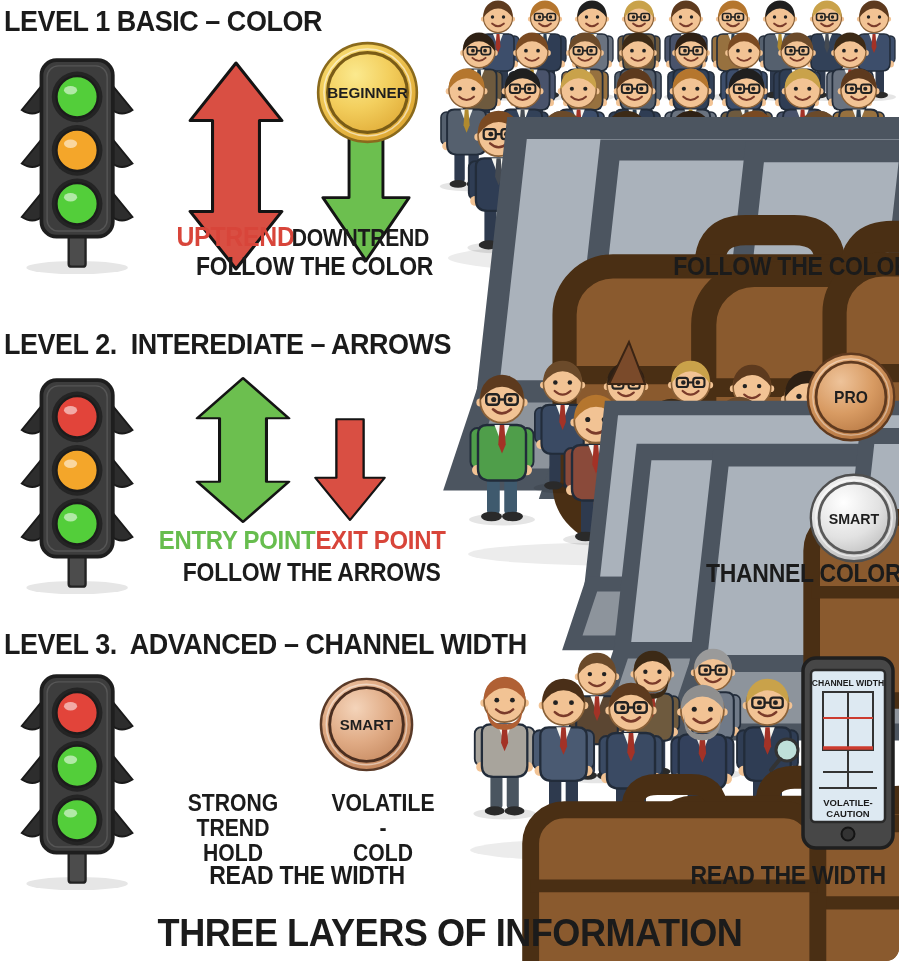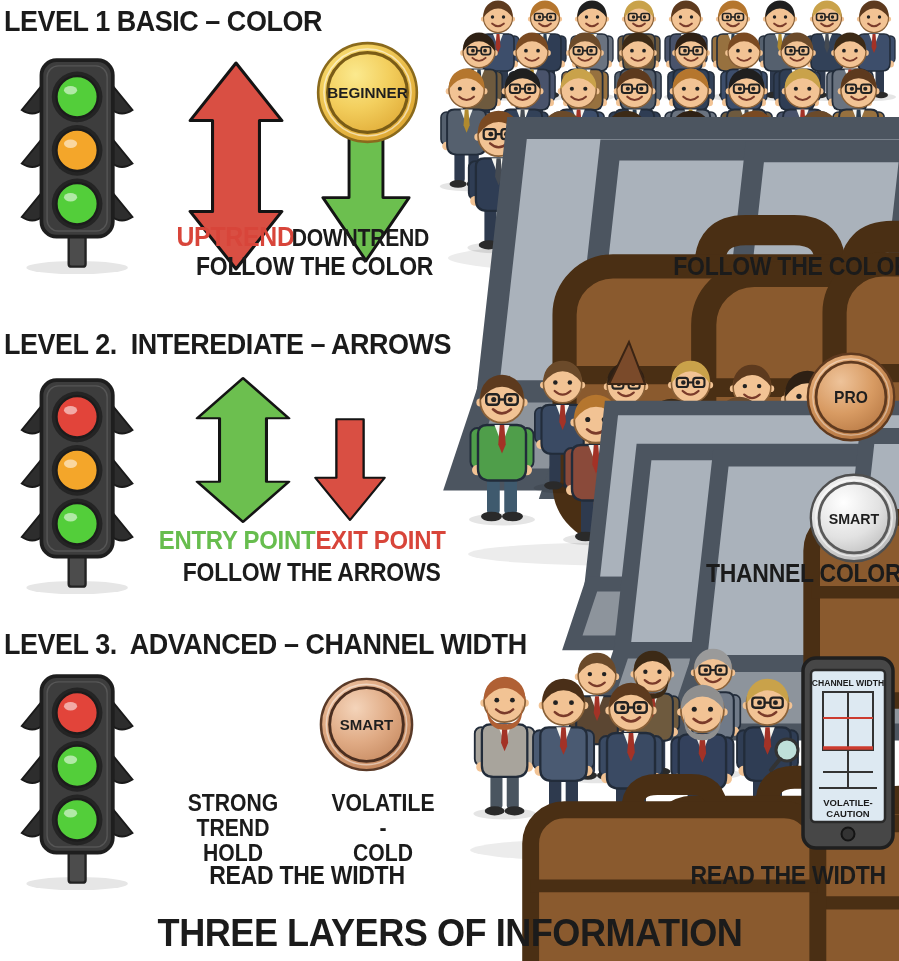--- a/index.html
+++ b/index.html
@@ -1,17 +1,17 @@
 <!DOCTYPE html>
 <html><head>
 <meta charset="utf-8">
 <style>
   html,body{margin:0;padding:0;background:#fff;}
   .stage{position:relative;width:899px;height:961px;background:#ffffff;overflow:hidden;
-         font-family:"Liberation Sans",sans-serif;}
+         font-family:"Liberation Sans",sans-serif;border-radius:13px;}
   .abs{position:absolute;}
   .t{position:absolute;font-weight:700;color:#1b1b1b;white-space:nowrap;line-height:1.08;}
   .heading{font-size:29px;letter-spacing:-0.5px;transform:scaleX(.93);transform-origin:left center;}
   .cap{text-align:center;transform:scaleX(.92);transform-origin:center center;letter-spacing:-0.3px;}
   .two{white-space:normal;text-align:center;transform:scaleX(.92);transform-origin:center center;}
   .red{color:#d8453a;}
   .green{color:#67bd4e;}
   .footer-title{font-size:38px;letter-spacing:-0.5px;text-align:center;transform:scaleX(.95);transform-origin:center center;}
   svg text{font-family:"Liberation Sans",sans-serif;}
 </style>

